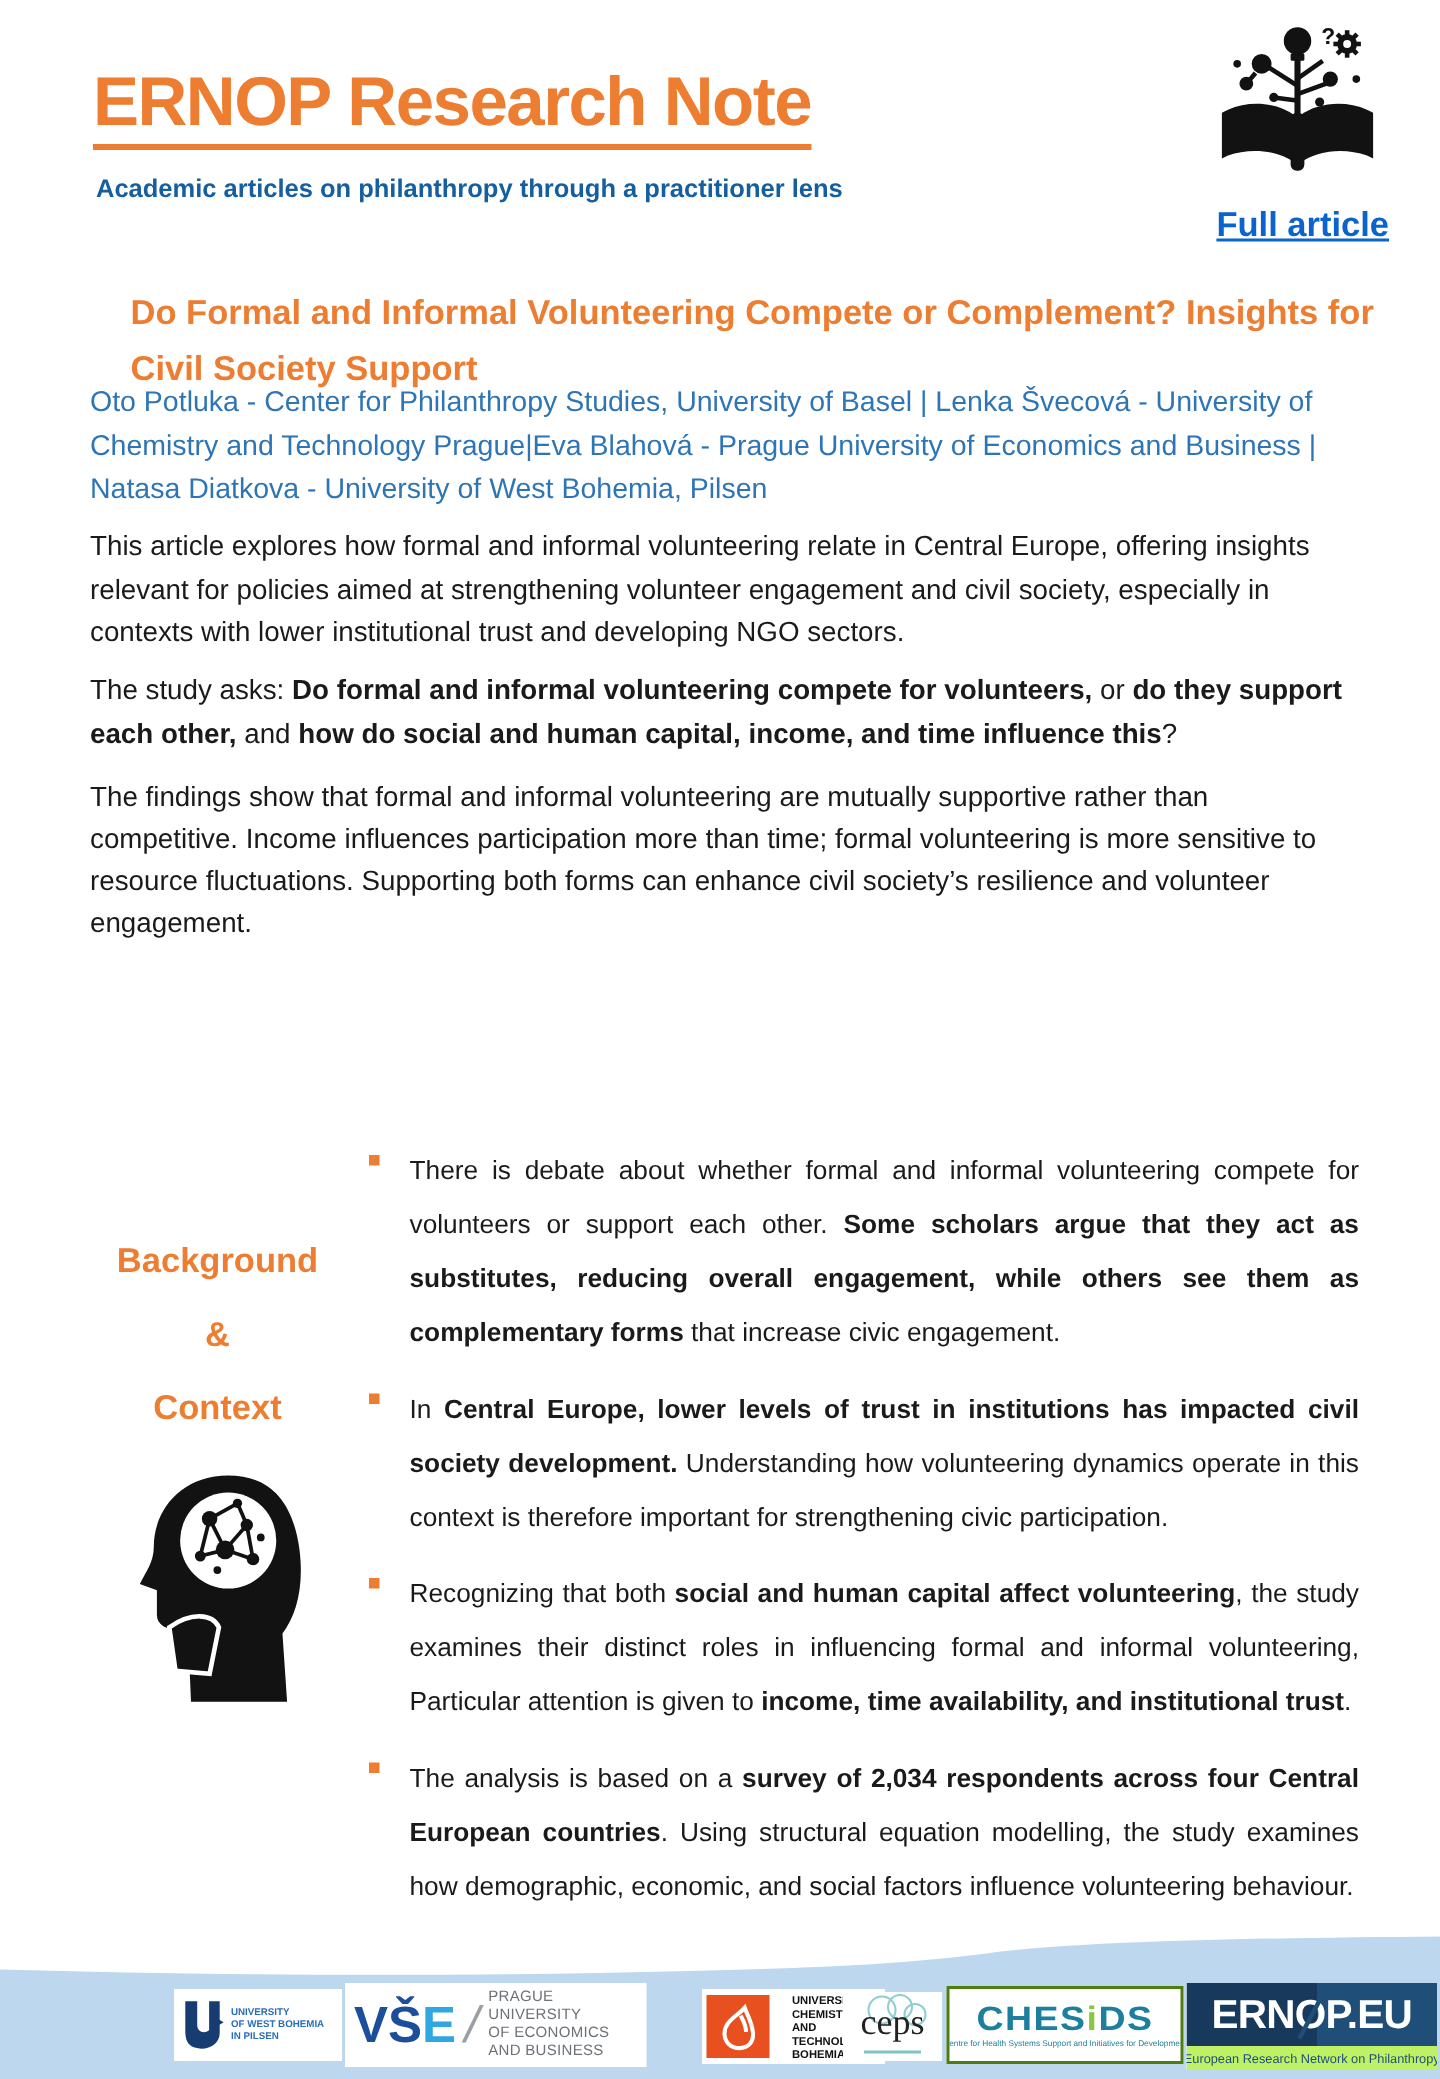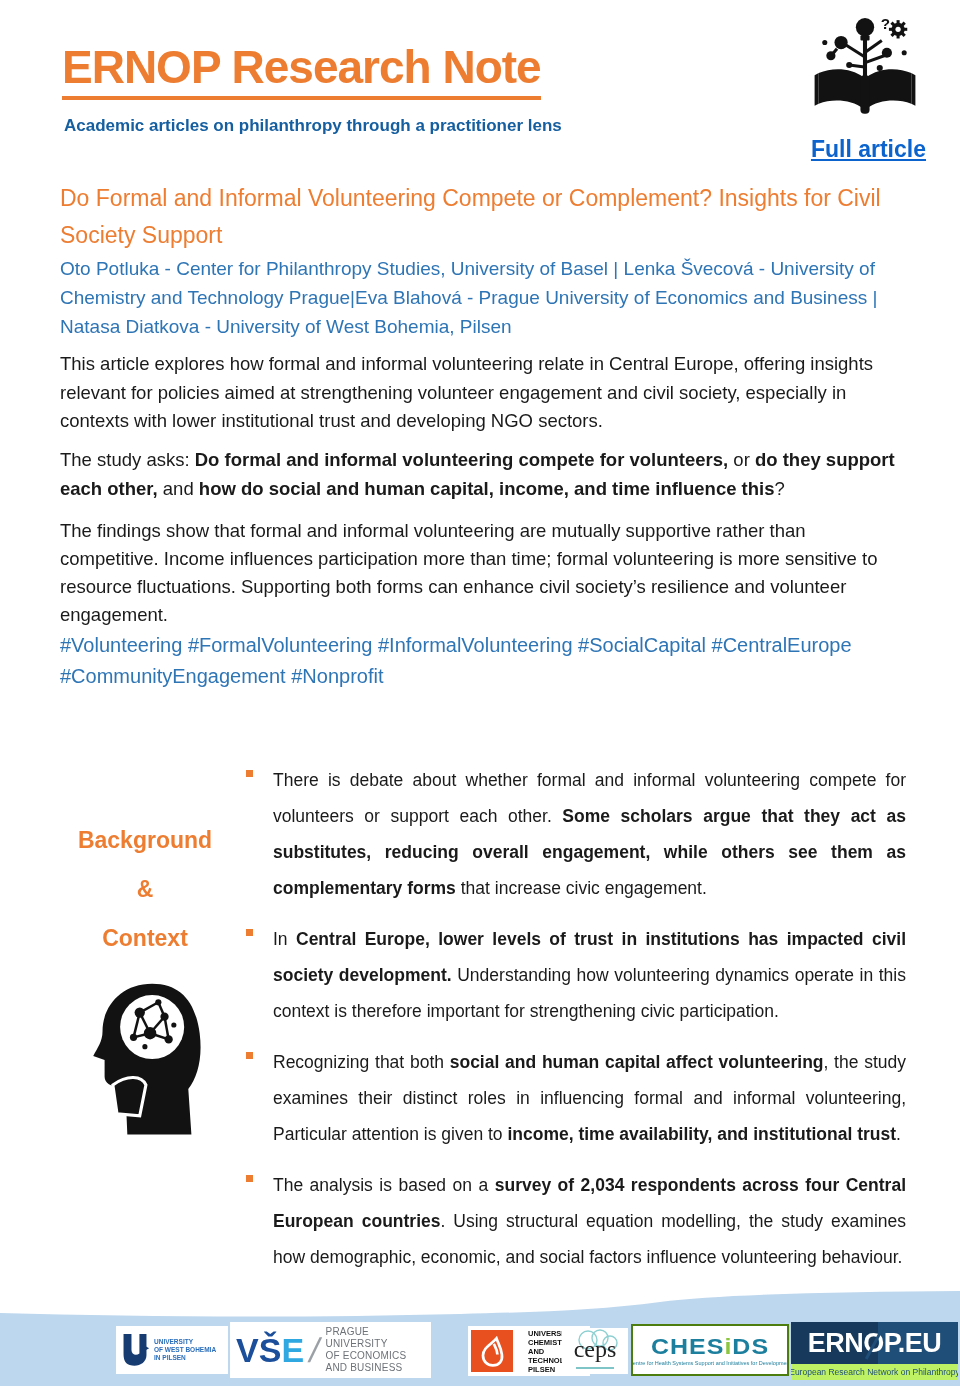--- a/index.html
+++ b/index.html
@@ -10,21 +10,21 @@
   .main-title{position:absolute;left:62px;top:40px;display:inline-block;
     font-size:46px;font-weight:bold;color:#ED7D31;line-height:1.18;
     border-bottom:4px solid #ED7D31;padding-bottom:2px;letter-spacing:-1px;text-align:center;}
   .subtitle{position:absolute;left:64px;top:116px;font-size:17px;font-weight:bold;color:#155FA0;}
   .tree-logo{position:absolute;left:806px;top:12px;width:118px;height:112px;}
   .full-article{position:absolute;left:756px;top:136px;width:170px;text-align:right;
     font-size:23px;font-weight:bold;color:#0B63CE;text-decoration:underline;cursor:pointer;}
 
   
   .art{position:absolute;left:60px;width:846px;}
-  .art-title{top:180px;font-size:23px;font-weight:normal;color:#ED7D31;line-height:37px;}
+  .art-title{top:190px;font-size:23px;font-weight:bold;color:#ED7D31;line-height:37px;margin-left:27px;}
   .authors{top:254px;font-size:19px;color:#2E75B6;line-height:29px;}
   .p1{top:350px;font-size:18.5px;line-height:28.5px;}
   .p2{top:446px;font-size:18.5px;line-height:28.5px;}
   .p3{top:517px;font-size:18.5px;line-height:28px;}
   .hashtags{top:630px;font-size:20px;color:#2E75B6;line-height:31px;}
   .b{font-weight:bold;}
 
   
   .side-label{position:absolute;left:63px;top:816px;width:164px;text-align:center;
     font-size:23px;font-weight:bold;color:#ED7D31;line-height:49px;}
@@ -119,21 +119,20 @@
     </svg>
   </div>
 
   <div class="full-article">Full article</div>
 
   <div class="art art-title">Do Formal and Informal Volunteering Compete or Complement? Insights for Civil Society Support</div>
   <div class="art authors">Oto Potluka - Center for Philanthropy Studies, University of Basel | Lenka Švecová - University of Chemistry and Technology Prague|Eva Blahová - Prague University of Economics and Business | Natasa Diatkova - University of West Bohemia, Pilsen</div>
   <div class="art p1">This article explores how formal and informal volunteering relate in Central Europe, offering insights relevant for policies aimed at strengthening volunteer engagement and civil society, especially in contexts with lower institutional trust and developing NGO sectors.</div>
   <div class="art p2"><span>The study asks: </span><span class="b">Do formal and informal volunteering compete for volunteers,</span><span> or </span><span class="b">do they support each other,</span><span> and </span><span class="b">how do social and human capital, income, and time influence this</span><span>?</span></div>
   <div class="art p3">The findings show that formal and informal volunteering are mutually supportive rather than competitive. Income influences participation more than time; formal volunteering is more sensitive to resource fluctuations. Supporting both forms can enhance civil society’s resilience and volunteer engagement.</div>
-  <div class="art hashtags">#Volunteering #FormalVolunteering #InformalVolunteering #SocialCapital #CentralEurope #CommunityEngagement #Nonprofit</div>
 
   <div class="side-label">
     <div>Background</div>
     <div>&amp;</div>
     <div>Context</div>
   </div>
 
   <div class="head-icon">
     <svg viewBox="0 0 120 150" width="124" height="158">
       <path fill="#121212" d="M64 4 C 34 4, 16 26, 16 50 C 16 60, 11 66, 7 74 L 18 78 L 18 94 C 18 102, 28 105, 38 103 L 40 150 L 102 150 L 99 106 C 108 94, 113 76, 110 52 C 106 22, 92 4, 64 4 Z"></path>
@@ -213,21 +212,21 @@
     <div class="uct-sq">
       <svg viewBox="0 0 40 40" width="36" height="36">
         <path d="M25 6 C 20 12, 10 16, 10 25 C 10 32, 15 36, 21 36 C 28 36, 32 31, 31 24 C 30 16, 27 12, 25 6 Z" fill="none" stroke="#ffffff" stroke-width="3"></path>
         <path d="M22 12 C 24 16, 26 19, 26 24" fill="none" stroke="#ffffff" stroke-width="3"></path>
       </svg>
     </div>
     <div class="uct-txt">
       <div>UNIVERSITY OF</div>
       <div>CHEMISTRY AND</div>
       <div>TECHNOLOGY</div>
-      <div>PILSEN</div>
+      <div>BOHEMIA</div>
     </div>
   </div>
 
   <div class="logo-box ceps">
     <div class="ceps-inner">
       <svg viewBox="0 0 66 46" width="66" height="46">
         <circle cx="26" cy="12" r="9" fill="none" stroke="#8ed0d2" stroke-width="1.4"></circle>
         <circle cx="38" cy="10" r="8" fill="none" stroke="#8ed0d2" stroke-width="1.4"></circle>
         <circle cx="48" cy="15" r="7" fill="none" stroke="#8ed0d2" stroke-width="1.4"></circle>
       </svg>

